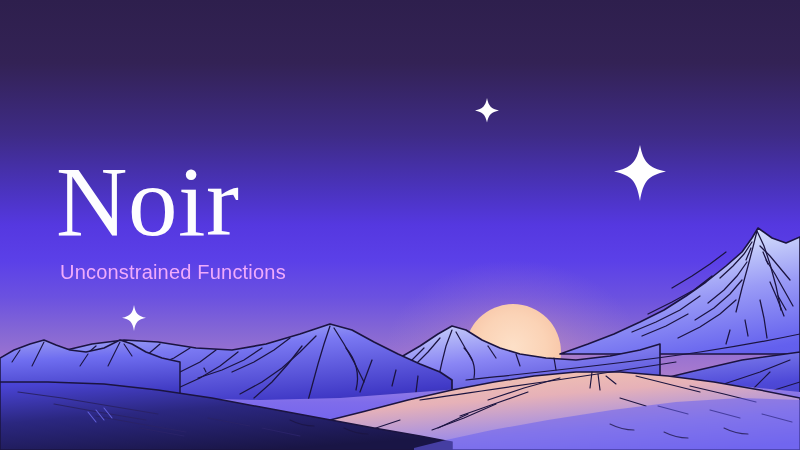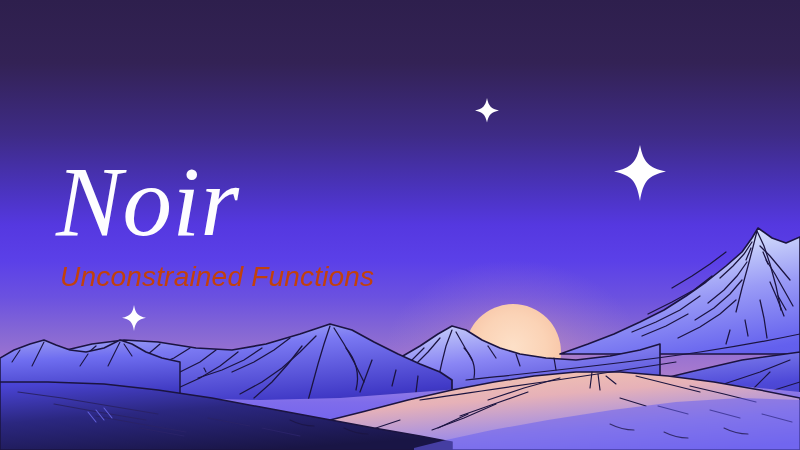--- a/index.html
+++ b/index.html
@@ -22,43 +22,42 @@
     width: 800px;
     height: 450px;
     display: block;
   }
   #text-layer {
     position: absolute;
     inset: 0;
     width: 648px;
     height: 450px;
     pointer-events: none;
-    font-style: italic;
   }
   #title-text {
     position: absolute;
     left: 56px;
     top: 152px;
     font-family: "Liberation Serif", "DejaVu Serif", serif;
     font-size: 99px;
     font-weight: 400;
     line-height: 1;
     color: #fdfdff;
     letter-spacing: 0.5px;
     white-space: nowrap;
   }
   #subtitle-text {
     position: absolute;
     left: 60px;
     top: 261px;
     font-family: "Liberation Sans", "DejaVu Sans", sans-serif;
-    font-size: 28px;
+    font-size: 20px;
     font-weight: 400;
     line-height: 1.15;
-    color: #c2410c;
+    color: #f0abfc;
     letter-spacing: 0.2px;
     white-space: nowrap;
   }
 </style>
 </head>
 <body>
 
 <div id="stage">
 
   <svg id="scene-svg" viewBox="0 0 800 450" preserveAspectRatio="none">

